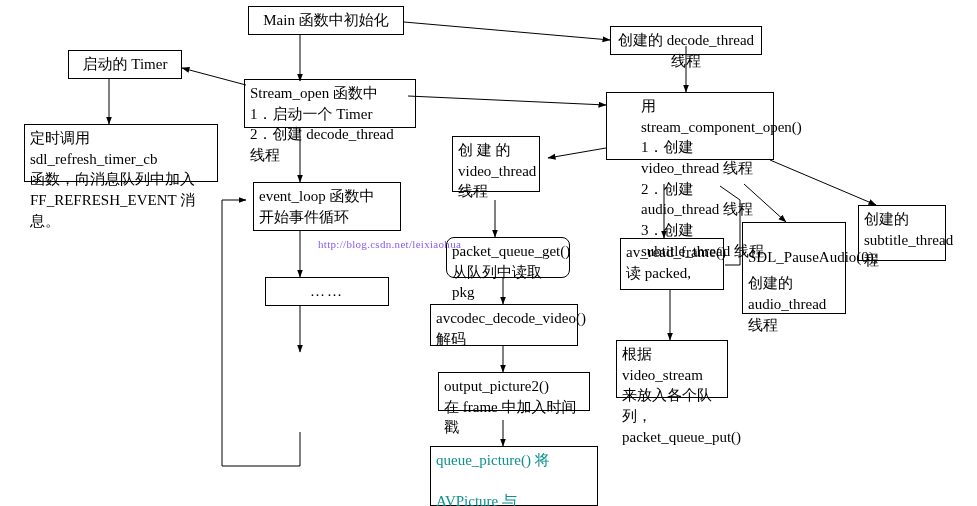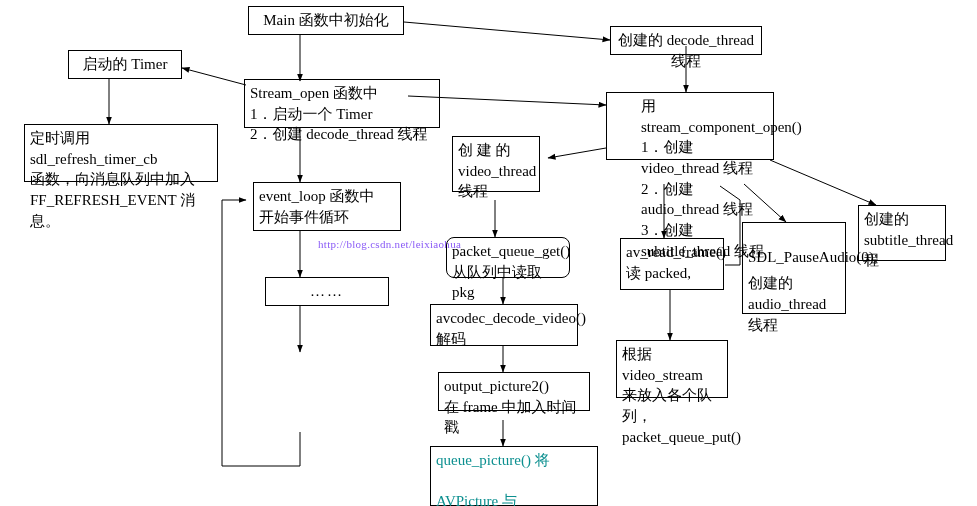--- a/index.html
+++ b/index.html
@@ -90,21 +90,21 @@
       <path d="M725,265 L740,265 L740,200 L720,186" marker-end="none"></path>
     </g>
   </svg>
 
   <div class="watermark">http://blog.csdn.net/leixiaohua</div>
 
   <div class="box" style="left:248px;top:6px;width:156px;height:29px;text-align:center;">Main 函数中初始化</div>
 
   <div class="box" style="left:68px;top:50px;width:114px;height:29px;text-align:center;">启动的 Timer</div>
 
-  <div class="box" style="left:244px;top:79px;width:196px;height:49px;">Stream_open 函数中
+  <div class="box" style="left:244px;top:79px;width:172px;height:49px;">Stream_open 函数中
 1．启动一个 Timer
 2．创建 decode_thread 线程</div>
 
   <div class="box" style="left:253px;top:182px;width:148px;height:49px;">event_loop 函数中
 开始事件循环</div>
 
   <div class="box" style="left:24px;top:124px;width:194px;height:58px;">定时调用 sdl_refresh_timer_cb
 函数，向消息队列中加入
 FF_REFRESH_EVENT 消息。</div>
 

